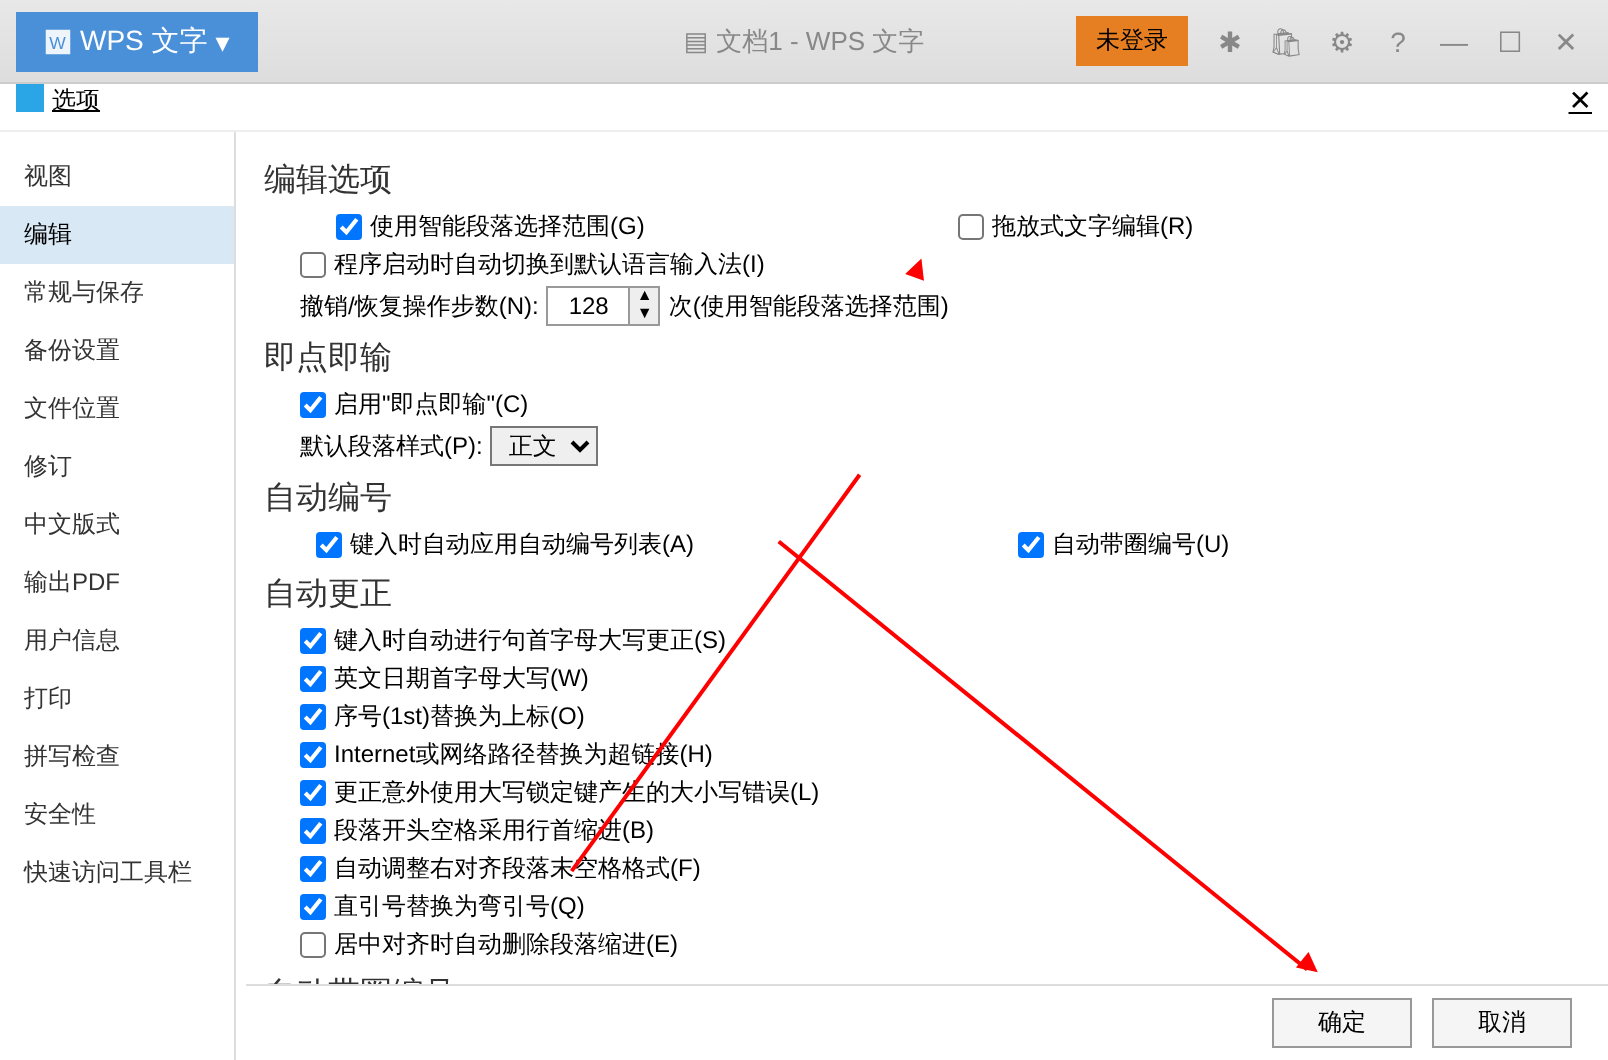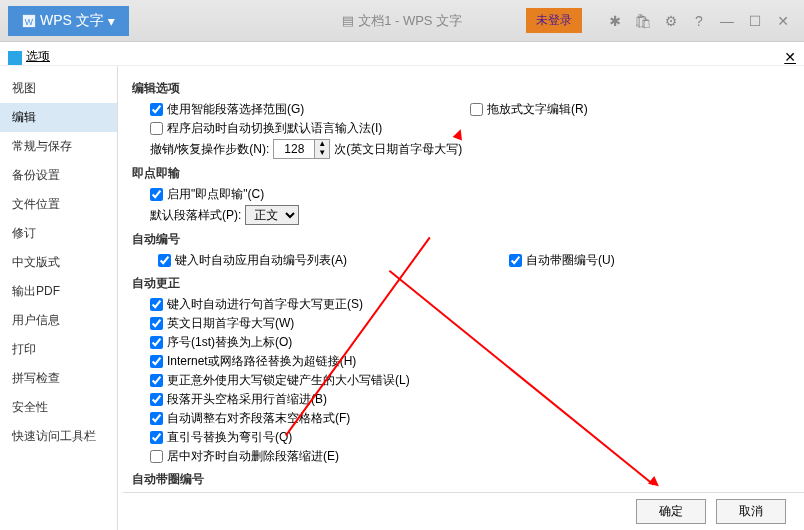--- a/index.html
+++ b/index.html
@@ -3,35 +3,35 @@
 <meta charset="utf-8">
 <style>
 * { box-sizing: border-box; margin: 0; padding: 0; }
 body { font-family: "Microsoft YaHei", sans-serif; font-size: 12px; background: #fff; width: 804px; height: 530px; overflow: hidden; position: relative; }
 
 .titlebar { height: 42px; background: linear-gradient(to bottom, #e8e8e8, #ddd); display: flex; align-items: center; position: relative; border-bottom: 1px solid #ccc; }
 .logo-btn { background: #4a90d9; color: #fff; padding: 6px 14px; font-size: 14px; margin-left: 8px; display: flex; align-items: center; gap: 4px; }
 .logo-btn svg { width: 14px; height: 14px; }
 .doc-title { position: absolute; left: 50%; transform: translateX(-50%); color: #888; font-size: 13px; display: flex; align-items: center; gap: 4px; }
 .topright { position: absolute; right: 8px; display: flex; align-items: center; gap: 2px; }
-.login-btn { background: #e67e22; color: #4c1d95; padding: 4px 10px; font-size: 12px; margin-right: 18px; }
+.login-btn { background: #e67e22; color: #000000; padding: 4px 10px; font-size: 12px; margin-right: 6px; }
 .tb-icon { width: 26px; height: 26px; color: #888; display: flex; align-items: center; justify-content: center; cursor: pointer; font-size: 14px; }
 
-.dialog-header { height: 24px; background: #fff; border-bottom: 1px solid #eee; display: flex; align-items: flex-end; padding: 0 8px; text-decoration: underline; }
+.dialog-header { height: 24px; background: #fff; border-bottom: 1px solid #eee; display: flex; align-items: flex-start; padding: 0 8px; text-decoration: underline; }
 .dialog-header .dlg-icon { width: 14px; height: 14px; background: #2aa5e5; margin-right: 4px; }
 .dialog-header .close { margin-left: auto; font-size: 14px; cursor: pointer; }
 
 .body { display: flex; height: calc(530px - 42px - 24px); }
 
 .sidebar { width: 118px; border-right: 1px solid #ddd; padding-top: 8px; }
 .sidebar .item { padding: 6px 12px; cursor: pointer; color: #333; }
 .sidebar .item.active { background: #d9e8f5; color: #000; }
 
 .content { flex: 1; padding: 8px 14px; overflow: hidden; position: relative; }
-.section-title { font-size: 12px; color: #333; margin: 6px 0 4px 0; font-weight: bold; }
+.section-title { font-size: 16px; color: #333; margin: 6px 0 4px 0; }
 .row { display: flex; align-items: center; margin: 2px 0 2px 18px; gap: 4px; }
 .row2 { display: flex; align-items: flex-start; margin: 2px 0 2px 0; }
 .col { flex: 1; }
 label.cb { display: flex; align-items: center; gap: 4px; cursor: pointer; }
 input[type=checkbox] { width: 13px; height: 13px; }
 .spin { display: inline-flex; border: 1px solid #999; height: 20px; }
 .spin input { border: none; width: 40px; text-align: center; font-size: 12px; outline: none; }
 .spin .arrows { display: flex; flex-direction: column; border-left: 1px solid #999; }
 .spin .arrows span { width: 14px; height: 9px; font-size: 8px; line-height: 8px; text-align: center; cursor: pointer; background: #eee; }
 select { border: 1px solid #777; font-size: 12px; padding: 1px 4px; }
@@ -90,21 +90,21 @@
     <div class="item">打印</div>
     <div class="item">拼写检查</div>
     <div class="item">安全性</div>
     <div class="item">快速访问工具栏</div>
   </div>
 
   <div class="content">
 
     <div class="section-title">编辑选项</div>
     <div class="row2">
-      <div class="col" style="margin-left:18px;">
+      <div class="col" style="margin-left:36px;">
         <label class="cb">
             <input type="checkbox" checked="" style="">
             <span>使用智能段落选择范围(G)</span>
           </label>
       </div>
       <div class="col">
         <label class="cb">
             <input type="checkbox" style="">
             <span>拖放式文字编辑(R)</span>
           </label>
@@ -118,21 +118,21 @@
       </div>
     <div class="row">
       <span>撤销/恢复操作步数(N):</span>
       <div class="spin">
         <input type="text" value="128" style="">
         <div class="arrows">
             <span>▲</span>
             <span>▼</span>
           </div>
       </div>
-      <span>次(英文日期首字母大写)</span>
+      <span>次(使用智能段落选择范围)</span>
     </div>
 
     <div class="section-title">即点即输</div>
     <div class="row">
         <label class="cb">
           <input type="checkbox" checked="" style="">
           <span>启用"即点即输"(C)</span>
         </label>
       </div>
     <div class="row">

